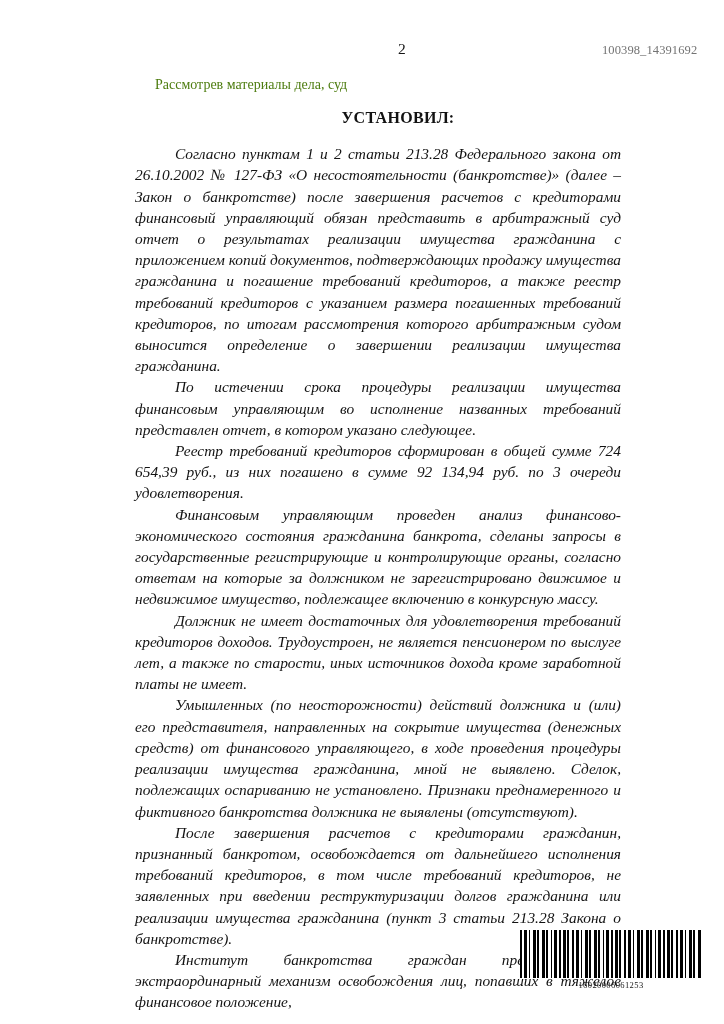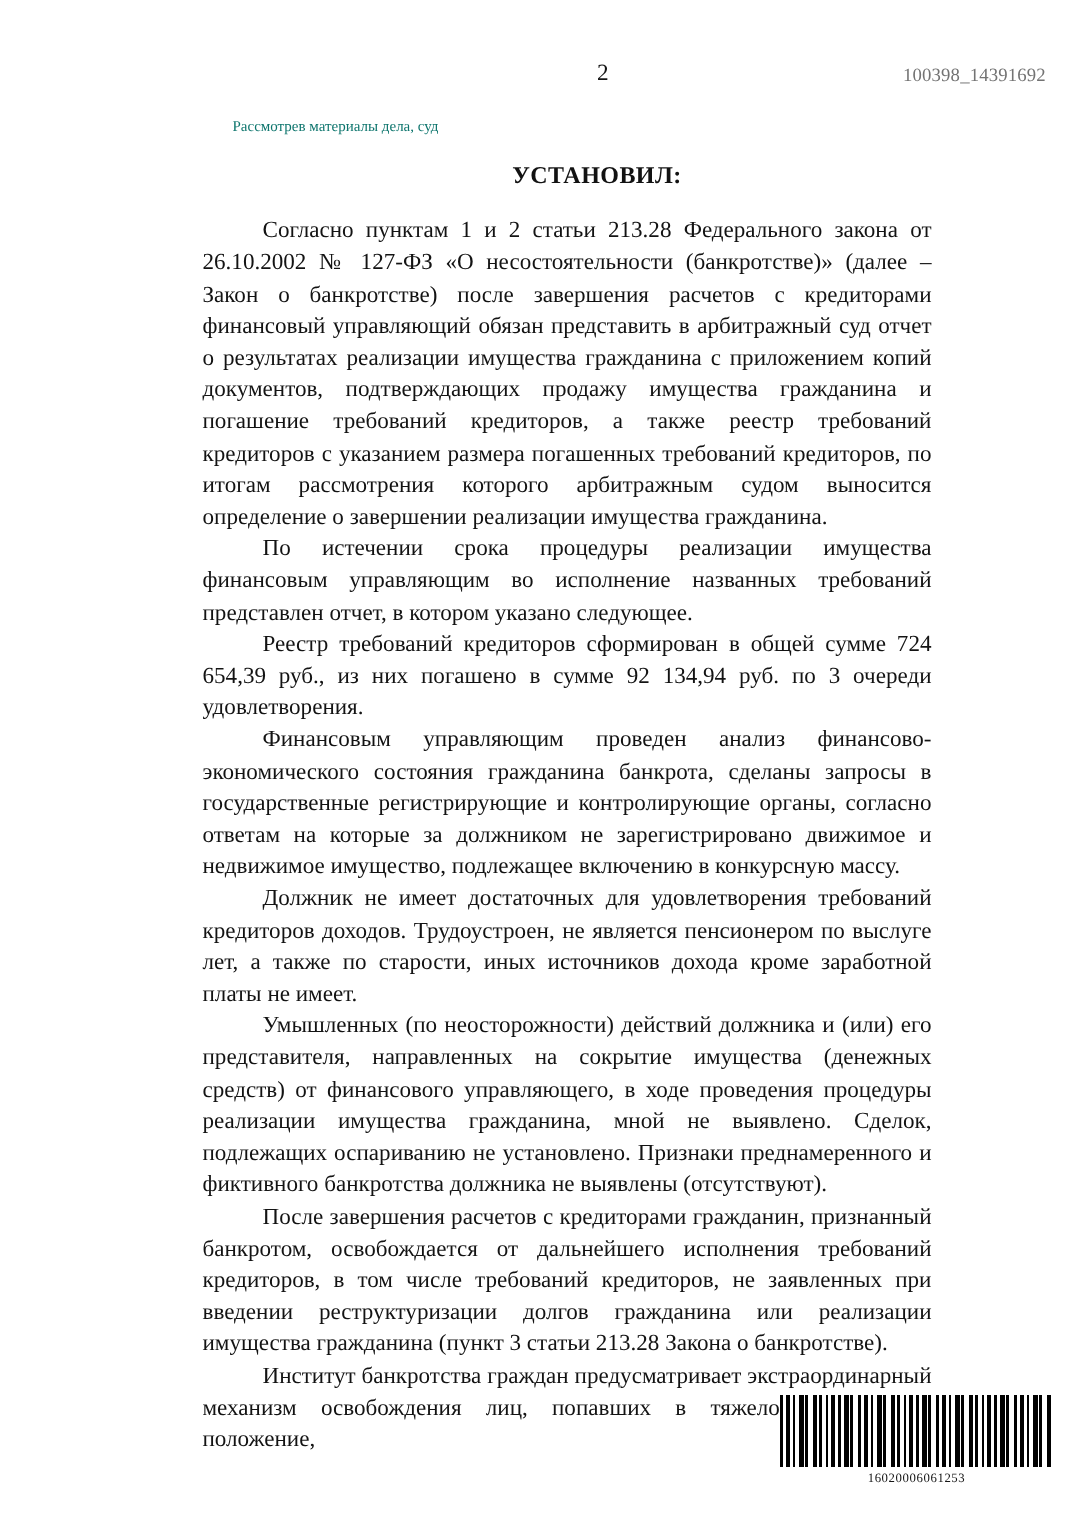--- a/index.html
+++ b/index.html
@@ -53,27 +53,28 @@
     width: 486px;
   }
   p.para {
     margin: 0;
     font-size: 15.4px;
     line-height: 21.2px;
     text-align: justify;
     text-indent: 40px;
     color: #131313;
     hyphens: none;
+    font-style: italic;
   }
   .intro-line {
     margin: 0 0 2px 0;
-    font-size: 10px;
+    font-size: 14px;
     line-height: 21.2px;
     text-indent: 20px;
-    color: #0f766e;
+    color: #4d7c0f;
   }
   .ustanovil-wrap {
     margin: 14px 0 16px 0;
     text-align: center;
     padding-left: 40px;
   }
   .ustanovil {
     font-weight: bold;
     font-size: 16px;
     letter-spacing: 0.3px;

